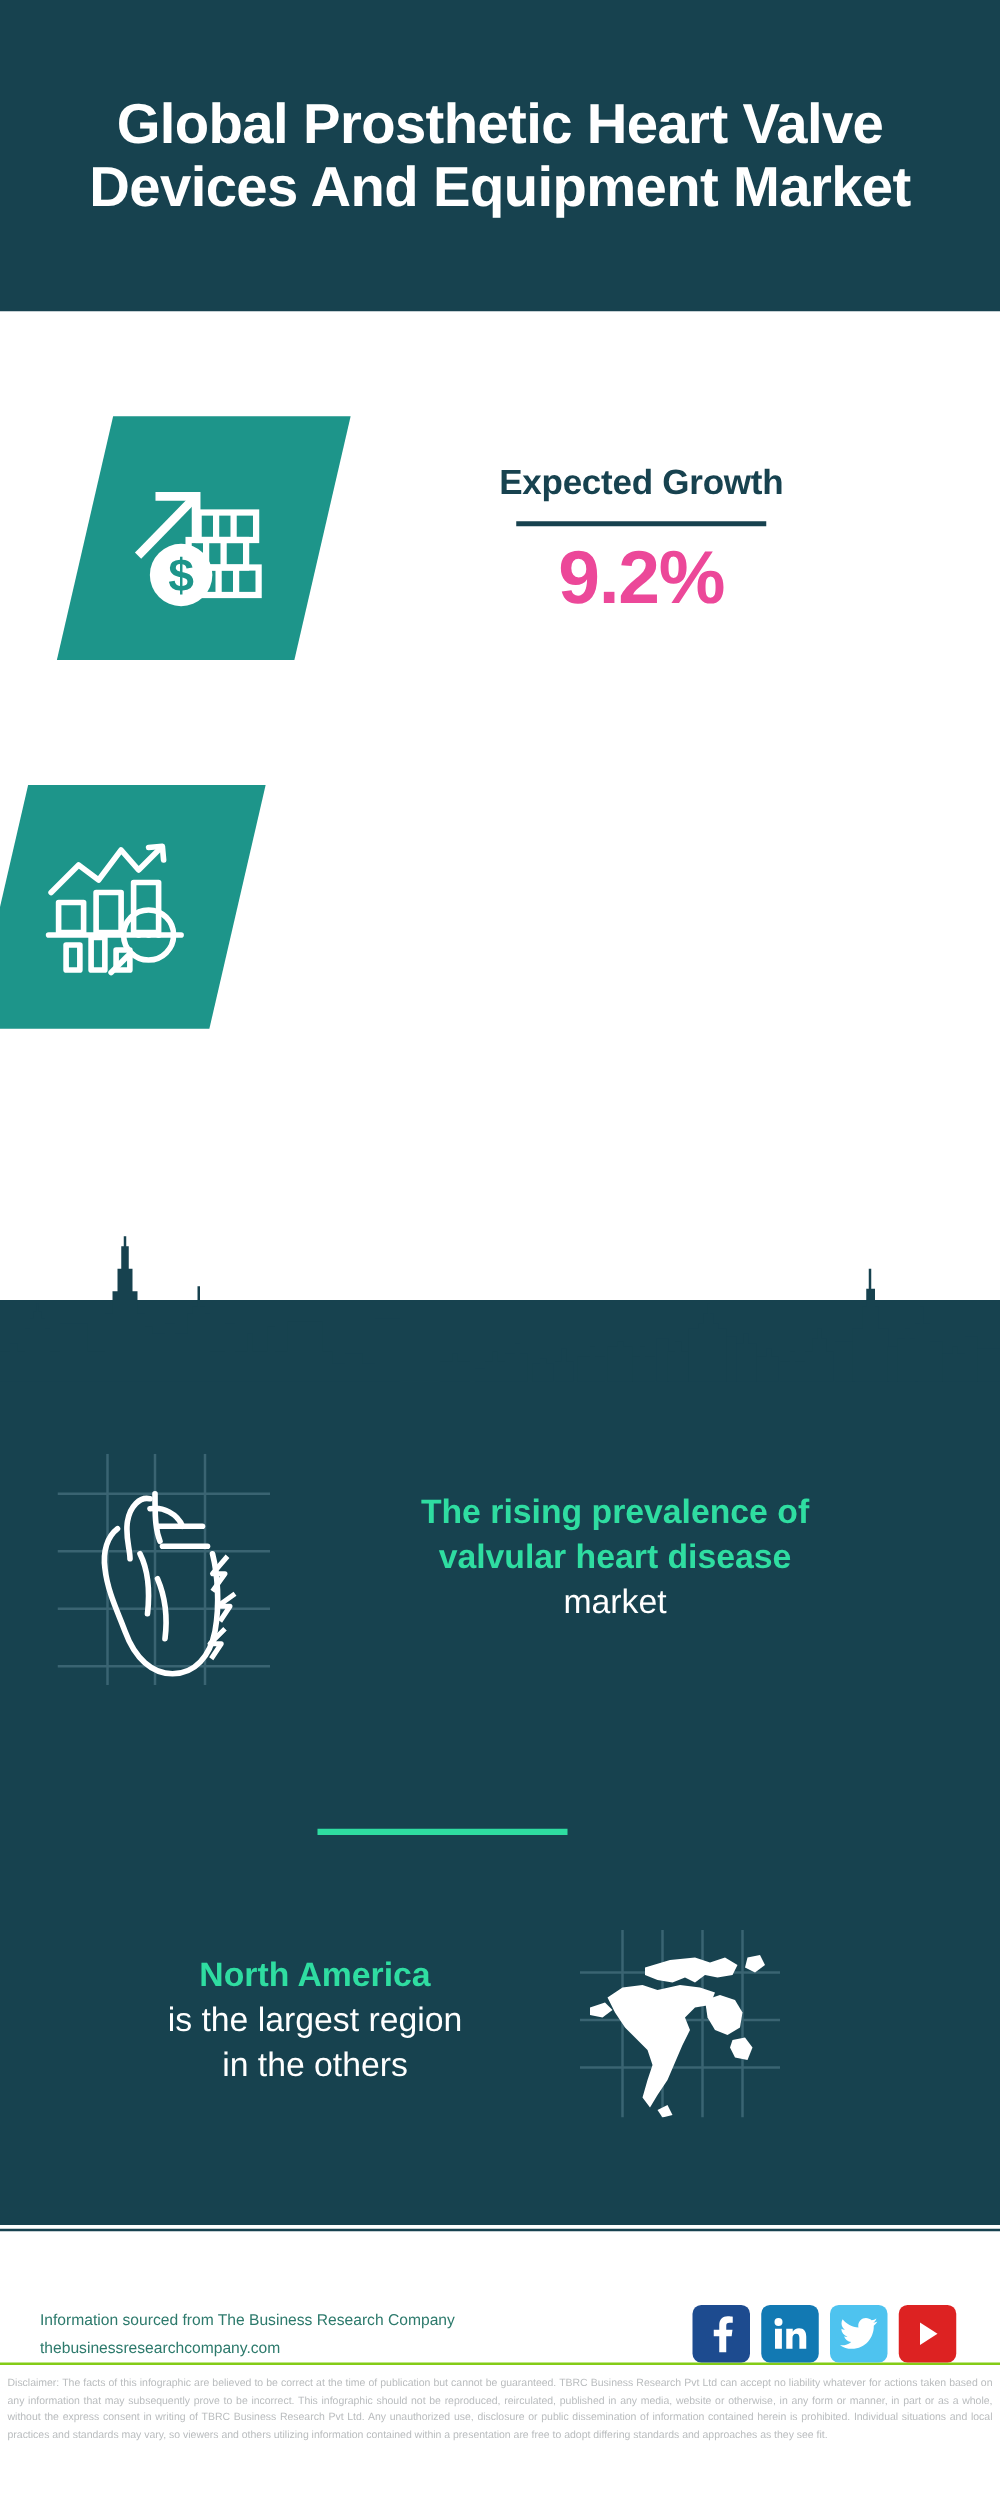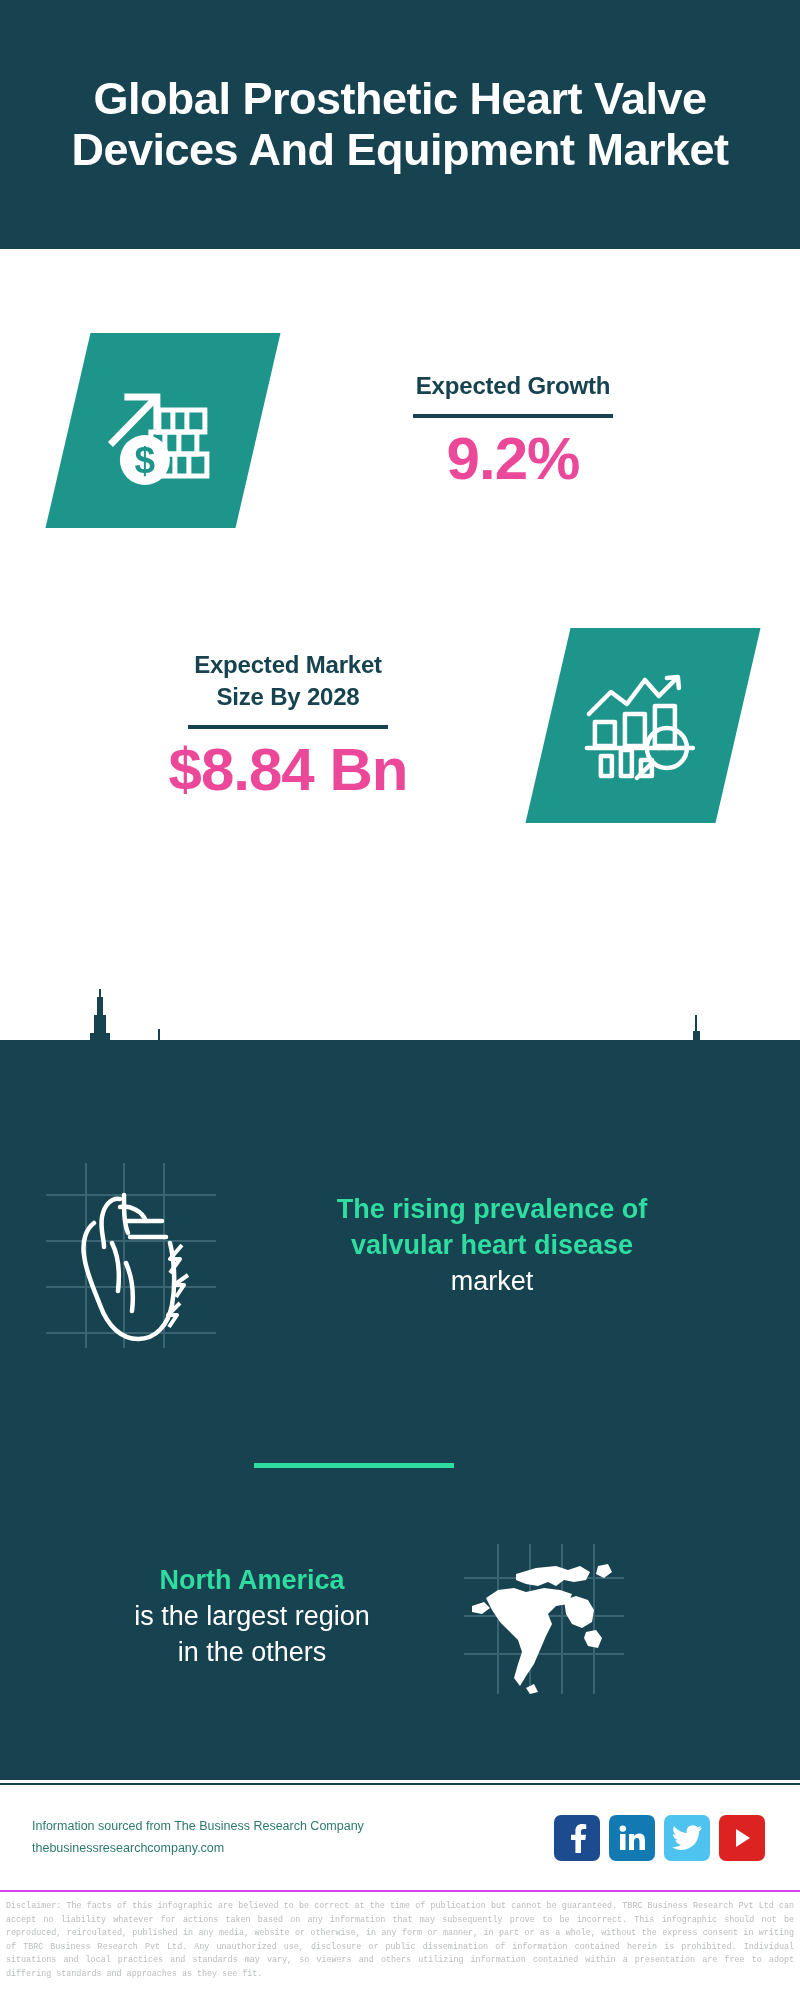--- a/index.html
+++ b/index.html
@@ -24,21 +24,21 @@
   .badge{
     width:190px;height:195px;background:#1d958a;
     transform:skewX(-13deg);
     display:flex;align-items:center;justify-content:center;
     flex:0 0 auto;
   }
   .badge > svg{transform:skewX(13deg);}
 
   .stat-text{flex:1 1 auto;text-align:center;}
   .stat-label{
-    color:#17424f;font-size:24px;font-weight:700;line-height:1.33;
+    color:#17424f;font-size:28px;font-weight:700;line-height:1.33;
     letter-spacing:-0.2px;
   }
   .rule{
     width:200px;height:4px;background:#17424f;margin:13px auto 9px auto;
   }
   .stat-value{
     color:#ec4899;font-size:60px;font-weight:700;line-height:1.05;letter-spacing:-1px;
   }
 
   .stat-1 .badge{margin-left:68px;}
@@ -71,35 +71,35 @@
   .region{
     position:absolute;left:0;top:1530px;width:676px;height:210px;
     display:flex;align-items:flex-start;
   }
   .region .copy{flex:1 1 auto;text-align:center;padding-left:40px;padding-top:32px;}
   .region .art{margin-right:52px;margin-top:14px;flex:0 0 auto;}
 
   
   .footer{
     position:absolute;left:0;top:1783px;width:800px;height:105px;background:#ffffff;
-    border-top:2px solid #17424f;border-bottom:2px solid #d946ef;
-    display:flex;align-items:center;
+    border-top:2px solid #17424f;border-bottom:2px solid #84cc16;
+    display:flex;align-items:flex-end;
   }
   .footer-text{margin-left:32px;color:#2d7a6c;font-size:12.5px;line-height:1.75;flex:1 1 auto;}
   .socials{display:flex;gap:9px;margin-right:35px;}
   .soc{width:46px;height:46px;border-radius:7px;display:flex;align-items:center;justify-content:center;}
   .soc-fb{background:#1d4b8f;}
   .soc-li{background:#1279b3;}
   .soc-tw{background:#4ec3ef;}
   .soc-yt{background:#dd2222;}
 
   .disclaimer{
     position:absolute;left:0;top:1896px;width:800px;
     padding:4px 6px 0 6px;box-sizing:border-box;
-    color:#b9bcbe;font-size:8.4px;line-height:1.62;text-align:justify;font-family:Liberation Mono, monospace;
+    color:#b9bcbe;font-size:8.4px;line-height:1.62;text-align:justify;
   }
 </style>
 </head>
 <body>
 
 <div class="page">
 
   <div class="header">
     <h1>Global Prosthetic Heart Valve Devices And Equipment Market</h1>
   </div>
@@ -124,26 +124,20 @@
       </svg>
     </div>
     <div class="stat-text">
       <div class="stat-label">Expected Growth</div>
       <div class="rule"></div>
       <div class="stat-value">9.2%</div>
     </div>
   </div>
 
   <div class="stat stat-2">
-    <div class="stat-text">
-      <div class="stat-label">Expected Market</div>
-      <div class="stat-label">Size By 2028</div>
-      <div class="rule"></div>
-      <div class="stat-value">$8.84 Bn</div>
-    </div>
     <div class="badge">
       <svg width="124" height="112" viewBox="0 0 124 112">
         <g fill="none" stroke="#ffffff" stroke-width="4.5" stroke-linecap="round" stroke-linejoin="round">
           <path d="M8 44 L30 22 L46 34 L64 10 L78 26 L96 8"></path>
           <path d="M86 8 L97 7 L98 18"></path>
           <rect x="14" y="52" width="20" height="24"></rect>
           <rect x="44" y="44" width="20" height="32"></rect>
           <rect x="74" y="36" width="20" height="40"></rect>
           <path d="M6 78 H112"></path>
           <rect x="20" y="86" width="11" height="20"></rect>

